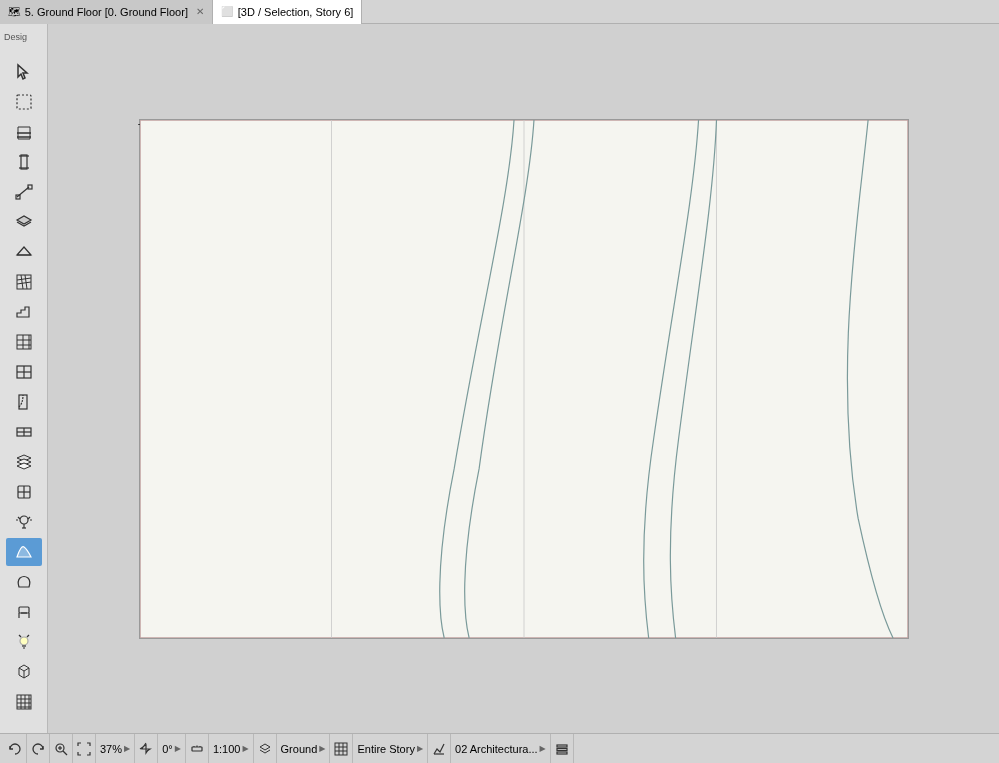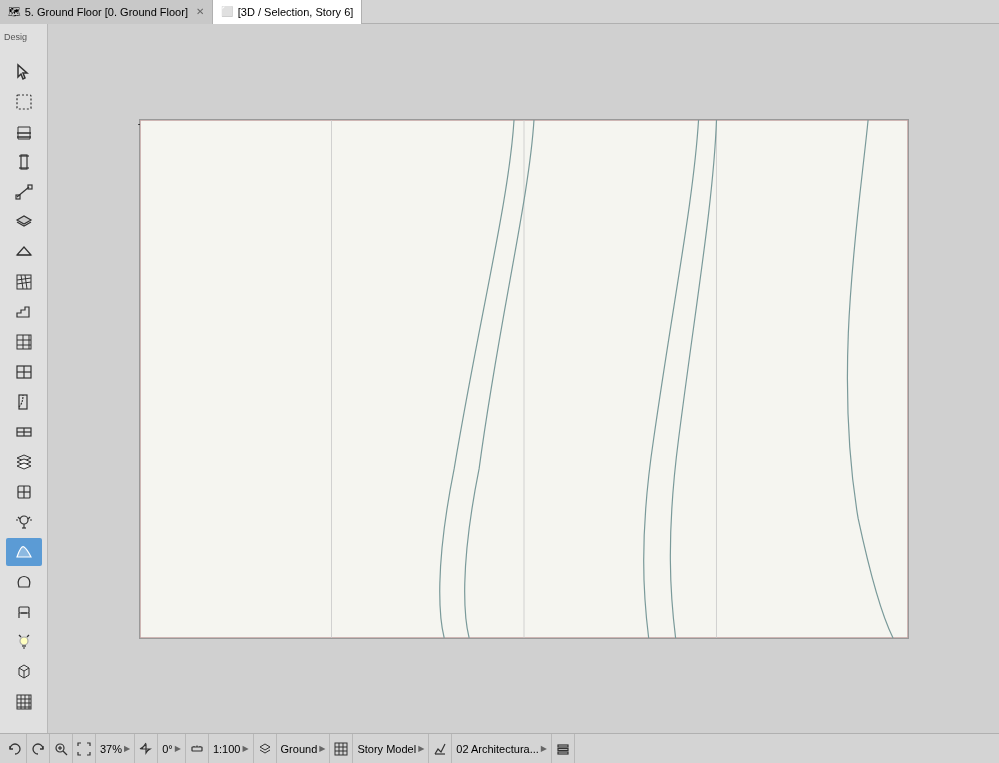--- a/index.html
+++ b/index.html
@@ -488,21 +488,21 @@
     <svg width="14" height="14" viewBox="0 0 14 14" fill="none" stroke="#333" stroke-width="1">
       <rect x="1" y="1" width="12" height="12"></rect>
       <line x1="1" y1="5" x2="13" y2="5"></line>
       <line x1="1" y1="9" x2="13" y2="9"></line>
       <line x1="5" y1="1" x2="5" y2="13"></line>
       <line x1="9" y1="1" x2="9" y2="13"></line>
     </svg>
   </div>
 
   <div class="status-item">
-    <span>Story Model</span>
+    <span>Entire Story</span>
     <span class="status-arrow">▶</span>
   </div>
 
   <div class="status-item">
     <svg width="14" height="14" viewBox="0 0 14 14" fill="none" stroke="#333" stroke-width="1.2">
       <path d="M2 12 L5 7 L8 10 L10 6 L12 2"></path>
       <line x1="2" y1="12" x2="12" y2="12"></line>
     </svg>
   </div>
 

